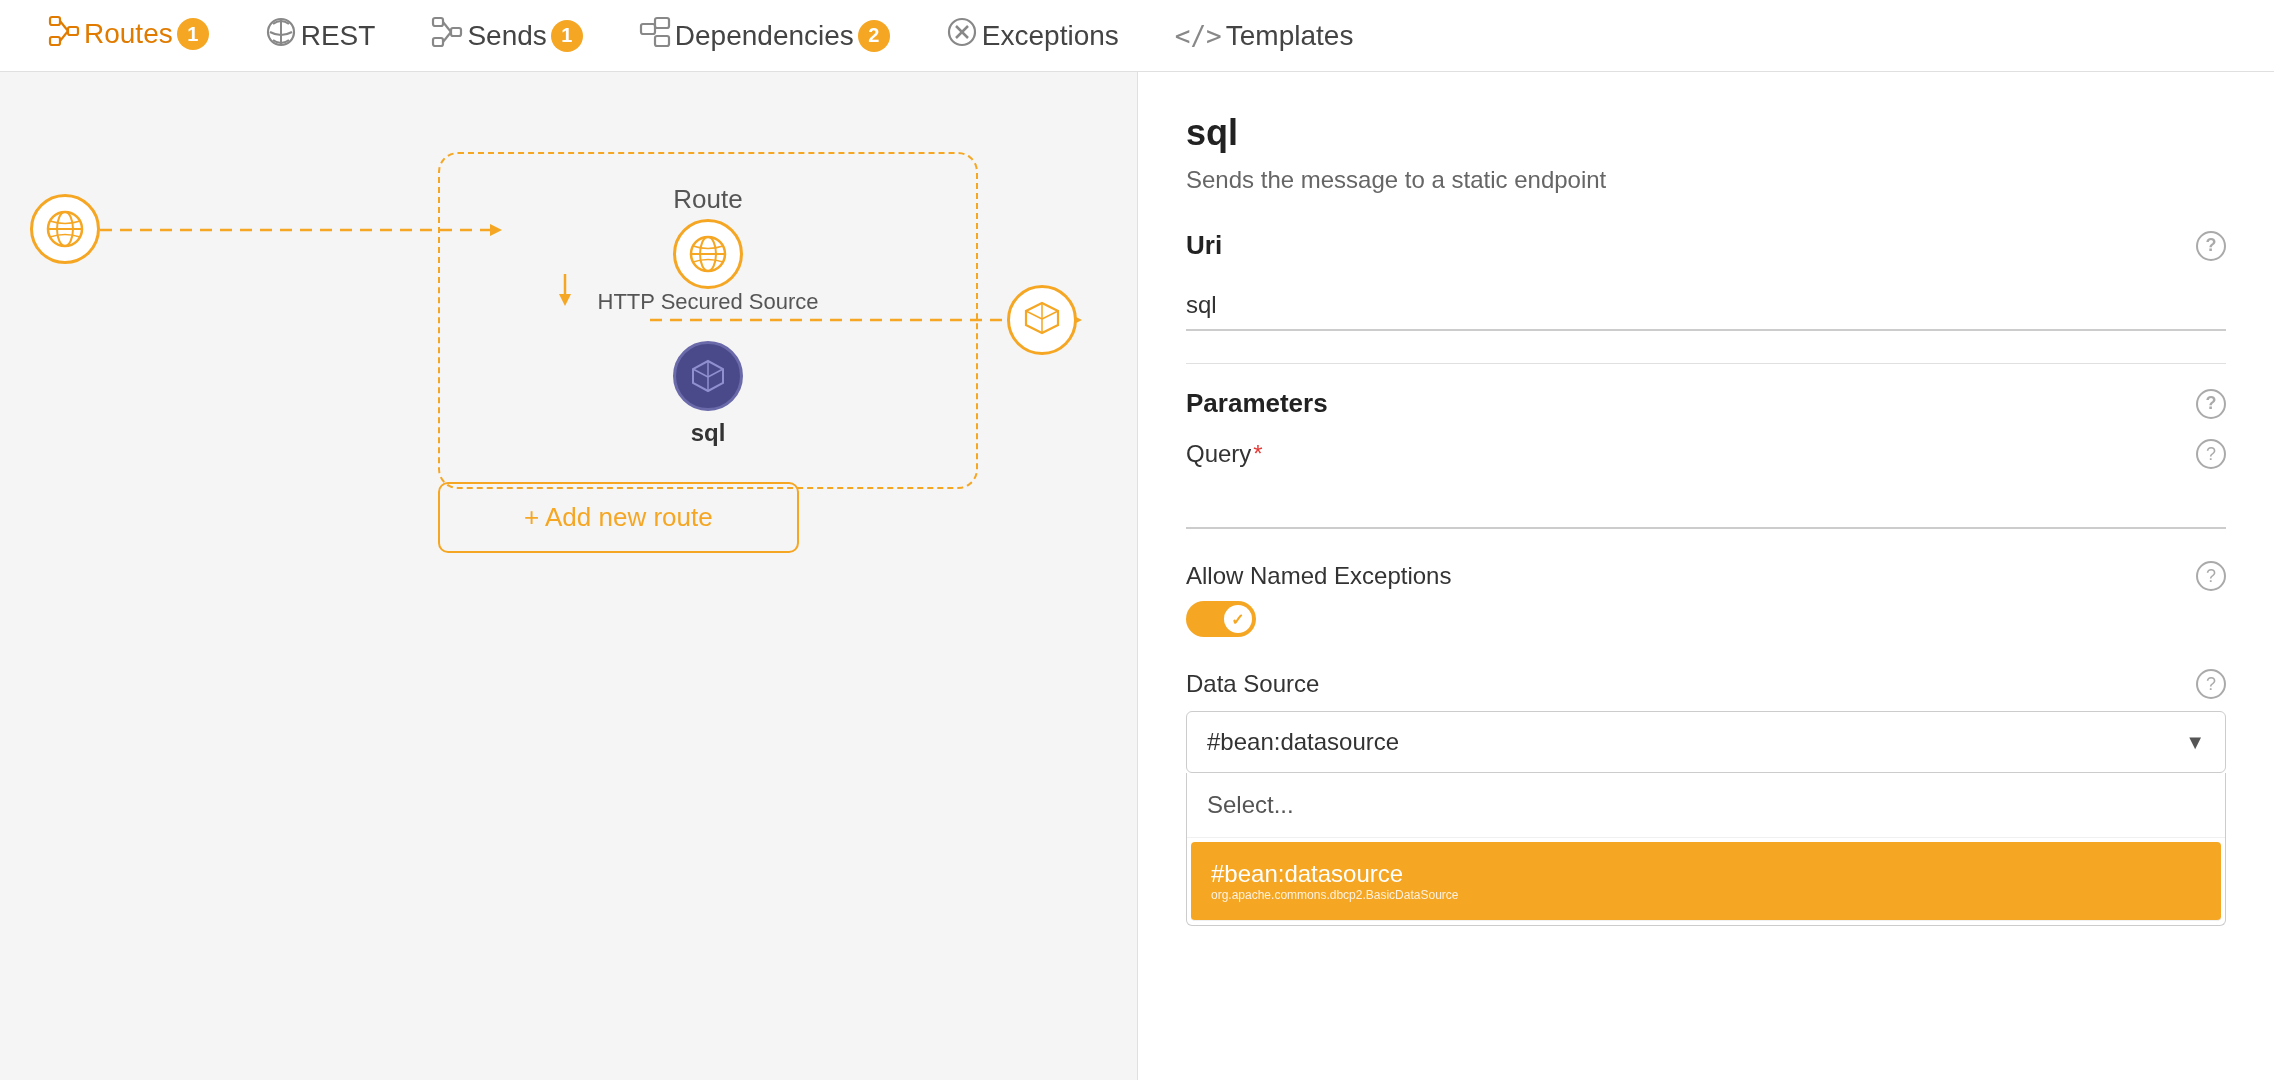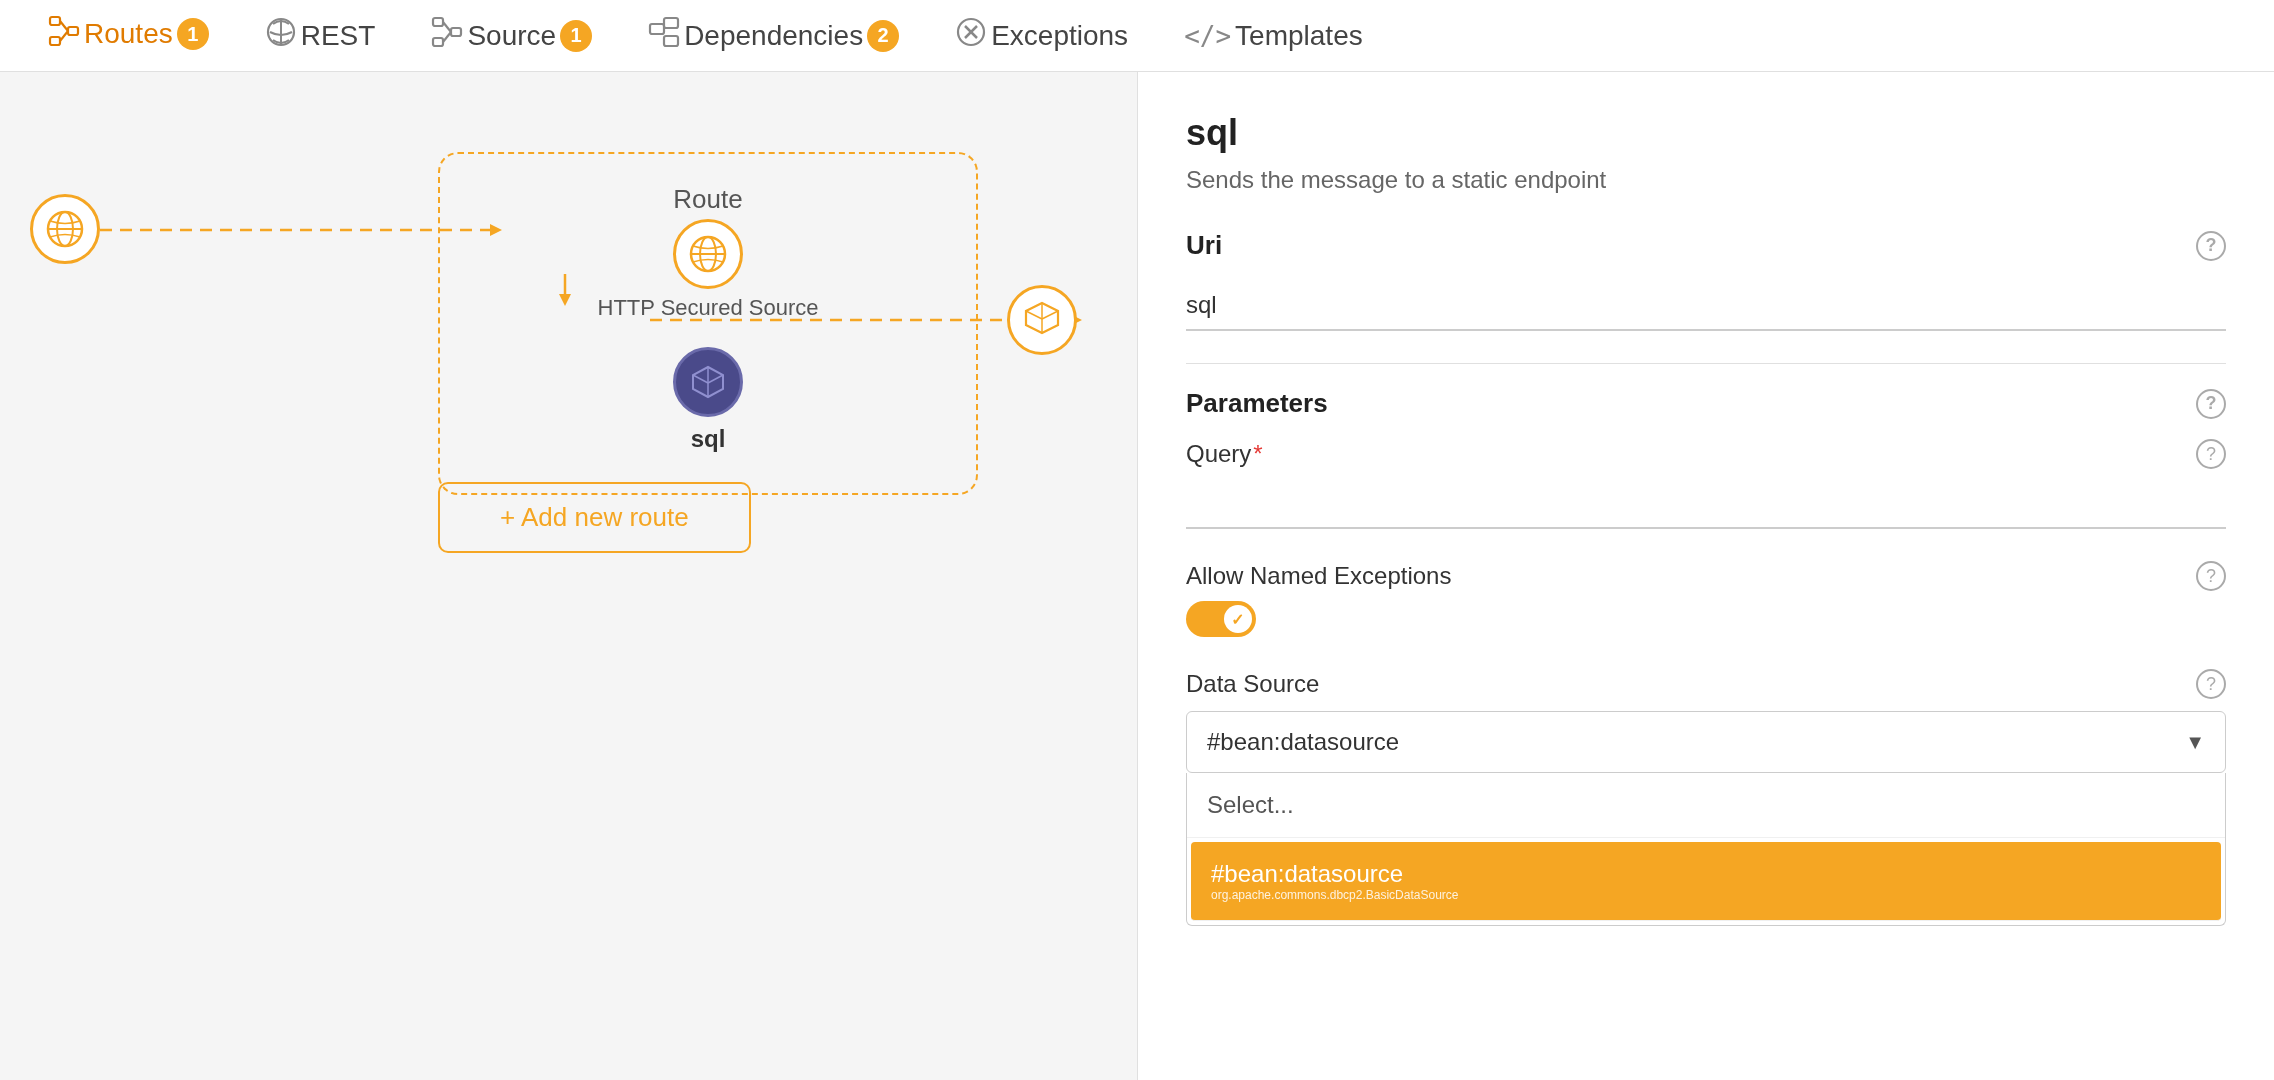--- a/index.html
+++ b/index.html
@@ -125,42 +125,41 @@
       font-size: 24px;
       font-weight: bold;
       color: #333;
       margin-top: 8px;
     }
 
     .http-source-label {
       font-size: 22px;
       color: #555;
       text-align: center;
-      margin-top: 6px;
     }
 
     
     .canvas-svg {
       position: absolute;
       top: 0;
       left: 0;
       width: 100%;
       height: 100%;
       pointer-events: none;
     }
 
     
     .add-route-btn {
       margin-top: 40px;
       border: 2px solid #f5a623;
       border-radius: 10px;
       background: transparent;
       color: #f5a623;
       font-size: 26px;
-      padding: 18px 60px;
+      padding: 18px 84px;
       cursor: pointer;
       display: flex;
       align-items: center;
       gap: 10px;
     }
 
     
     .route-inner {
       display: flex;
       flex-direction: column;
@@ -378,21 +377,21 @@
   <div class="nav-tab">
     <span class="tab-icon">
       <svg width="32" height="32" viewBox="0 0 32 32" fill="none">
         <rect x="2" y="2" width="10" height="8" rx="2" stroke="#888" stroke-width="2.2" fill="none"></rect>
         <rect x="2" y="22" width="10" height="8" rx="2" stroke="#888" stroke-width="2.2" fill="none"></rect>
         <rect x="20" y="12" width="10" height="8" rx="2" stroke="#888" stroke-width="2.2" fill="none"></rect>
         <line x1="12" y1="6" x2="20" y2="16" stroke="#888" stroke-width="2.2"></line>
         <line x1="12" y1="26" x2="20" y2="16" stroke="#888" stroke-width="2.2"></line>
       </svg>
     </span>
-    <span>Source</span>
+    <span>Sends</span>
     <span class="badge">1</span>
   </div>
 
   <div class="nav-tab">
     <span class="tab-icon">
       <svg width="32" height="32" viewBox="0 0 32 32" fill="none">
         <rect x="2" y="8" width="14" height="10" rx="2" stroke="#888" stroke-width="2.2" fill="none"></rect>
         <rect x="16" y="2" width="14" height="10" rx="2" stroke="#888" stroke-width="2.2" fill="none"></rect>
         <rect x="16" y="20" width="14" height="10" rx="2" stroke="#888" stroke-width="2.2" fill="none"></rect>
       </svg>

